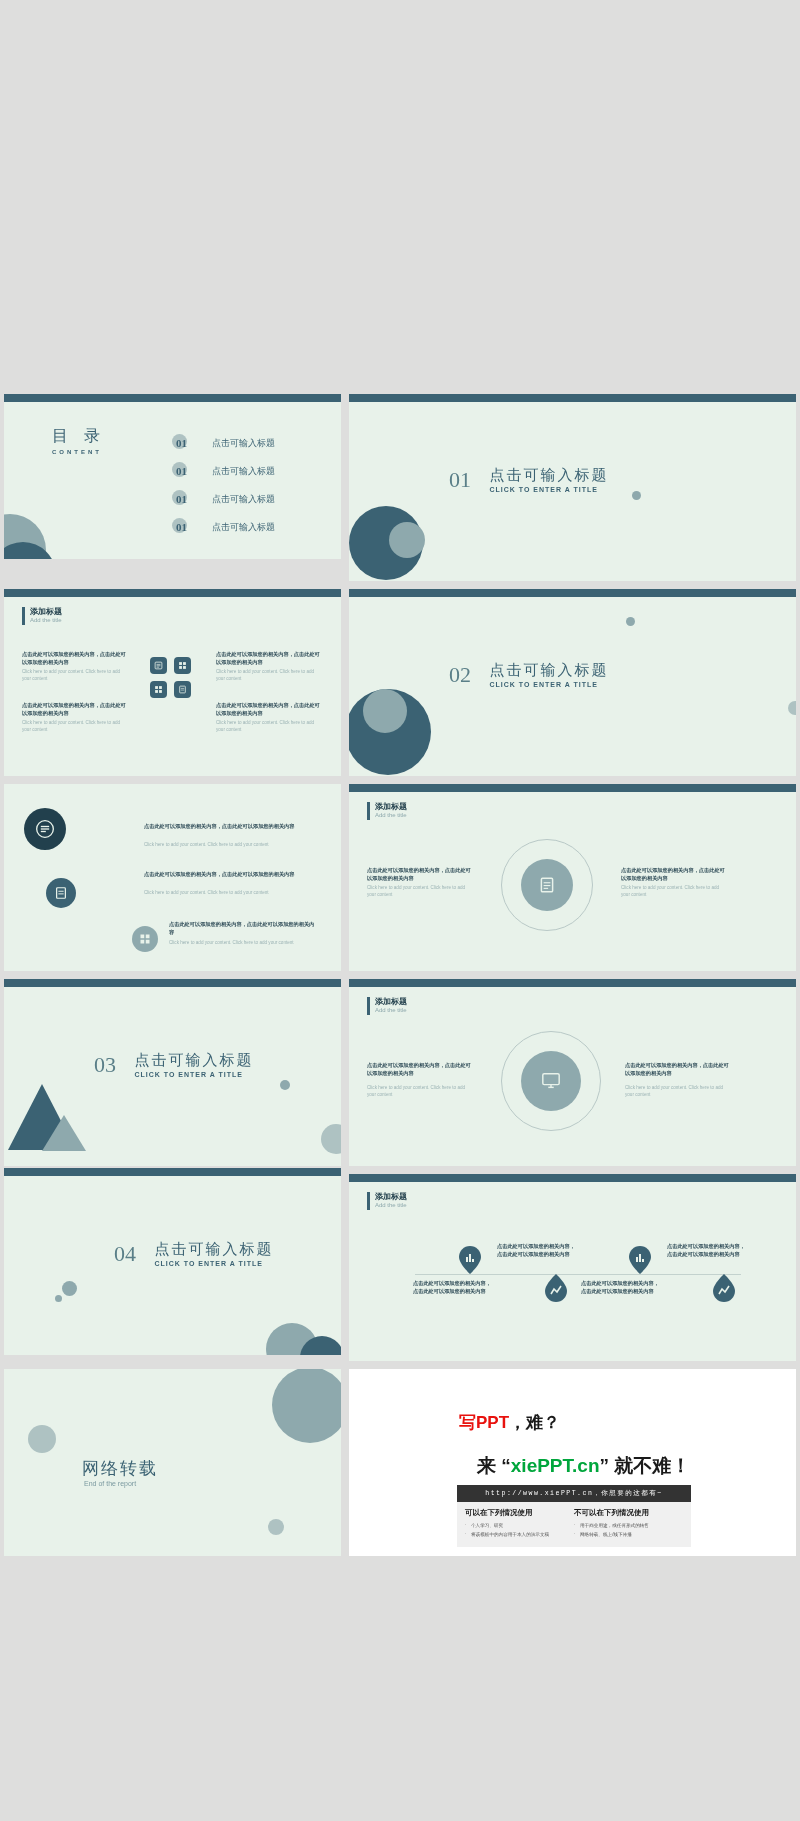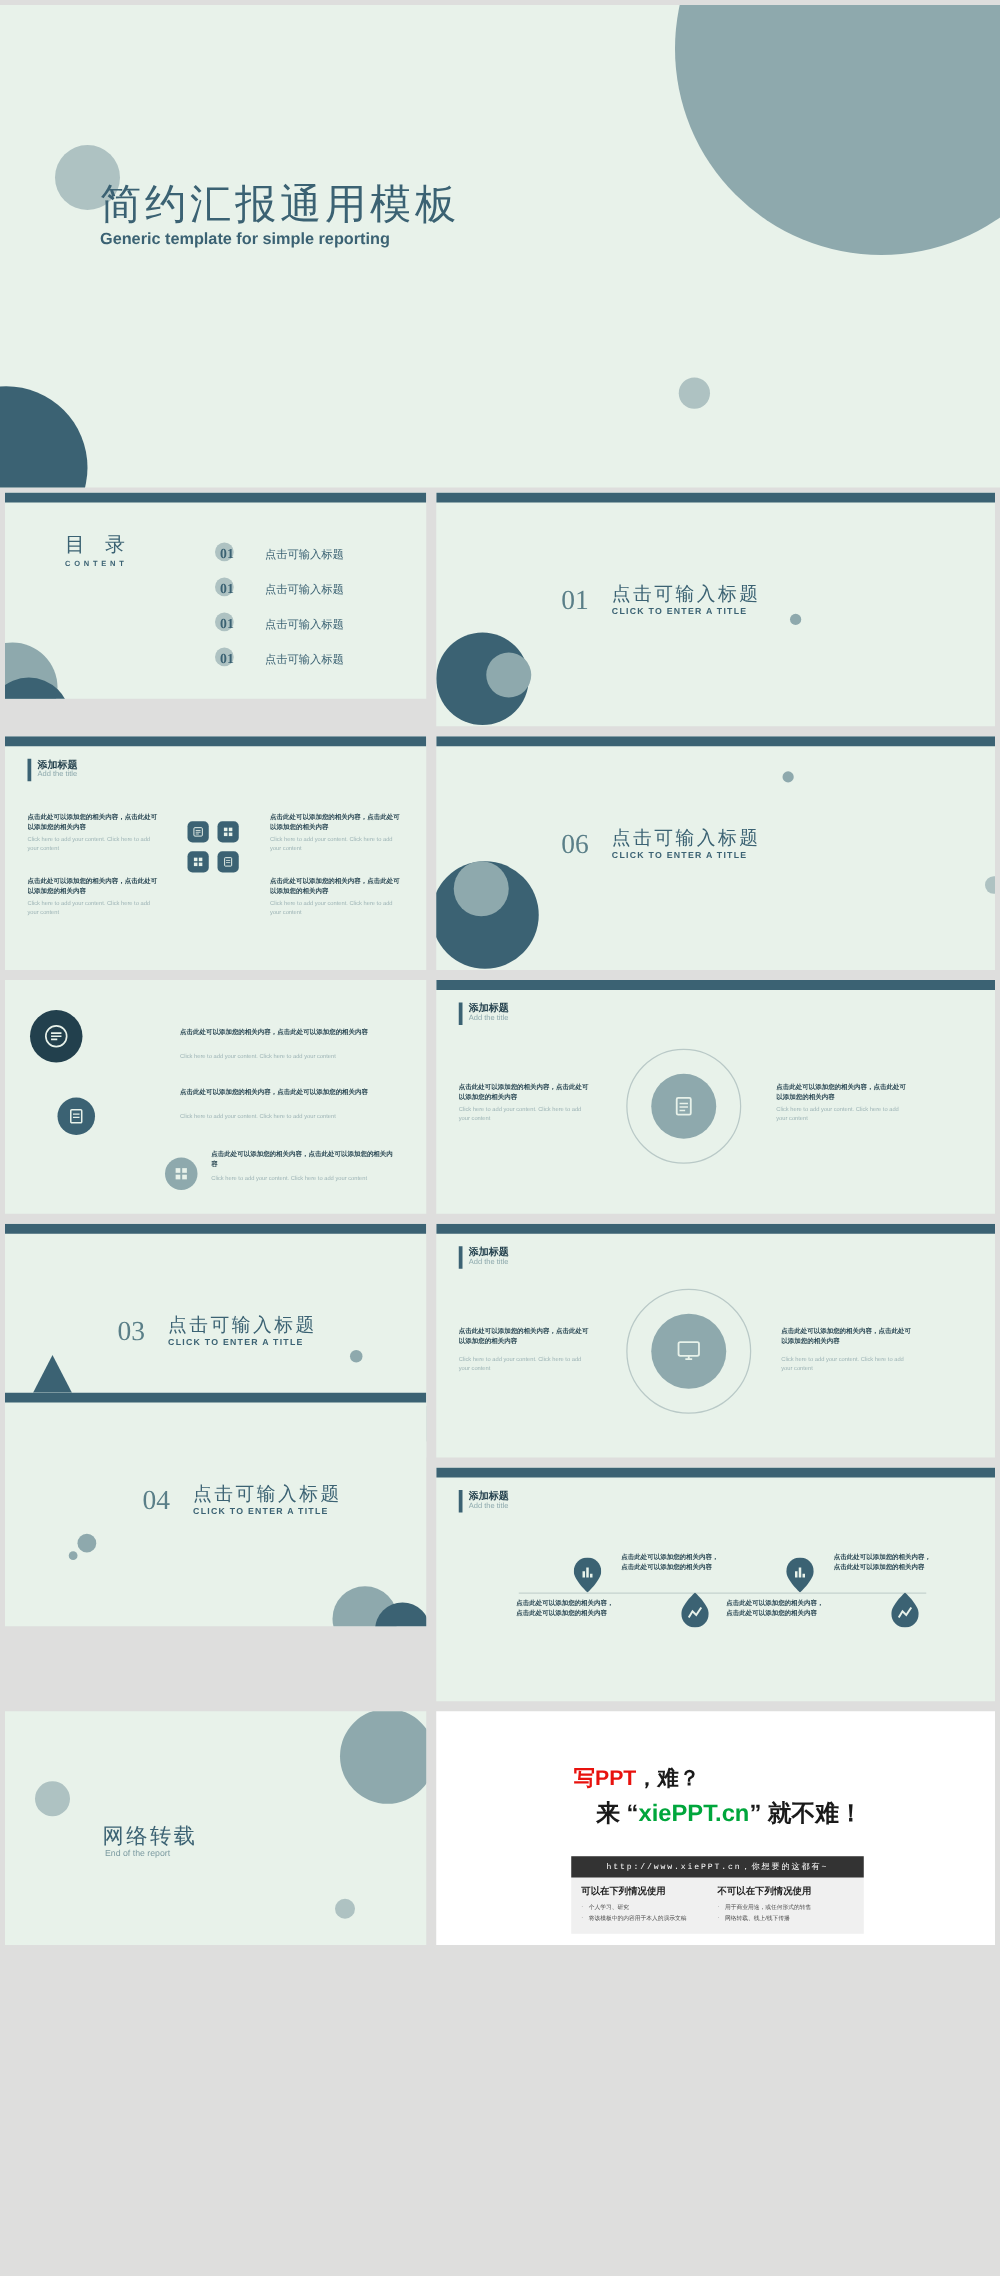--- a/index.html
+++ b/index.html
@@ -209,28 +209,20 @@
   }
   .wm-col li:before {
     content: "·"; position: absolute; left: 0; top: -1px; color: #666;
   }
 </style>
 </head>
 <body>
 
 <div id="page">
 
-  <div class="slide" id="cover">
-    <div class="circle big-circle"></div>
-    <div class="circle mid-circle"></div>
-    <div class="circle small-circle"></div>
-    <div class="circle corner-circle"></div>
-    <div class="cover-title">简约汇报通用模板</div>
-    <div class="cover-sub">Generic template for simple reporting</div>
-  </div>
 
   <div class="slide pair-left" style="top:394px;height:165px;">
     <div class="topbar"></div>
     <div class="circle" style="left:-30px;top:120px;width:72px;height:72px;background:#8ea9ad;"></div>
     <div class="circle" style="left:-14px;top:148px;width:66px;height:66px;background:#3b6273;"></div>
 
     <div class="toc-head">
       <span class="cn">目 录</span>
       <span class="en">CONTENT</span>
     </div>
@@ -327,21 +319,21 @@
   </div>
 
   <div class="slide pair-right" style="top:589px;height:187px;">
     <div class="topbar"></div>
     <div class="circle" style="left:-4px;top:100px;width:86px;height:86px;background:#3b6273;"></div>
     <div class="circle" style="left:14px;top:100px;width:44px;height:44px;background:#8ea9ad;"></div>
     <div class="circle" style="left:277px;top:28px;width:9px;height:9px;background:#8ea9ad;"></div>
     <div class="circle" style="right:-6px;top:112px;width:14px;height:14px;background:#aec2c2;"></div>
 
     <div class="sect-wrap" style="left:100px;top:72px;">
-      <span class="sect-num">06</span>
+      <span class="sect-num">02</span>
       <span class="sect-txtbox">
         <span class="sect-cn">点击可输入标题</span>
         <span class="sect-en">CLICK TO ENTER A TITLE</span>
       </span>
     </div>
   </div>
 
   <div class="slide pair-left" style="top:784px;height:187px;">
     <div class="chip dark" style="left:20px;top:24px;width:42px;height:42px;">
       <svg width="20" height="20" viewBox="0 0 24 24">
@@ -438,21 +430,21 @@
         </svg>
     </div>
 
     <div class="body-cn" style="left:18px;top:82px;width:106px;">点击此处可以添加您的相关内容，点击此处可以添加您的相关内容</div>
     <div class="body-en" style="left:18px;top:106px;width:106px;">Click here to add your content. Click here to add your content</div>
 
     <div class="body-cn" style="left:276px;top:82px;width:106px;">点击此处可以添加您的相关内容，点击此处可以添加您的相关内容</div>
     <div class="body-en" style="left:276px;top:106px;width:106px;">Click here to add your content. Click here to add your content</div>
   </div>
 
-  <div class="slide pair-left" style="top:1114px;height:187px;">
+  <div class="slide pair-left" style="top:1168px;height:187px;">
     <div class="topbar"></div>
     <div class="circle" style="left:58px;top:113px;width:15px;height:15px;background:#8ea9ad;"></div>
     <div class="circle" style="left:51px;top:127px;width:7px;height:7px;background:#8ea9ad;"></div>
     <div class="circle" style="left:262px;top:155px;width:52px;height:52px;background:#8ea9ad;"></div>
     <div class="circle" style="left:296px;top:168px;width:44px;height:44px;background:#3b6273;"></div>
 
     <div class="sect-wrap" style="left:110px;top:72px;">
       <span class="sect-num">04</span>
       <span class="sect-txtbox">
         <span class="sect-cn">点击可输入标题</span>
@@ -517,21 +509,21 @@
     <div class="circle" style="left:264px;top:150px;width:16px;height:16px;background:#aec2c2;"></div>
 
     <div class="end-title" style="left:78px;top:88px;">网络转载</div>
     <div class="end-sub" style="left:80px;top:111px;">End of the report</div>
   </div>
 
   <div class="slide white pair-right" style="top:1369px;height:187px;">
     <div class="wm-l1" style="left:96px;top:42px;">
       <span class="red">写PPT</span><span>，难？</span>
     </div>
-    <div class="wm-l2" style="left:128px;top:69px;">
+    <div class="wm-l2" style="left:128px;top:84px;">
       <span>来 “</span><span class="green">xiePPT.cn</span><span>” 就不难！</span>
     </div>
 
     <div class="wm-box" style="left:108px;top:116px;">
       <div class="bar">http://www.xiePPT.cn，你想要的这都有~</div>
       <div class="wm-cols">
         <div class="wm-col">
           <h4>可以在下列情况使用</h4>
           <ul>
             <li>个人学习、研究</li>

